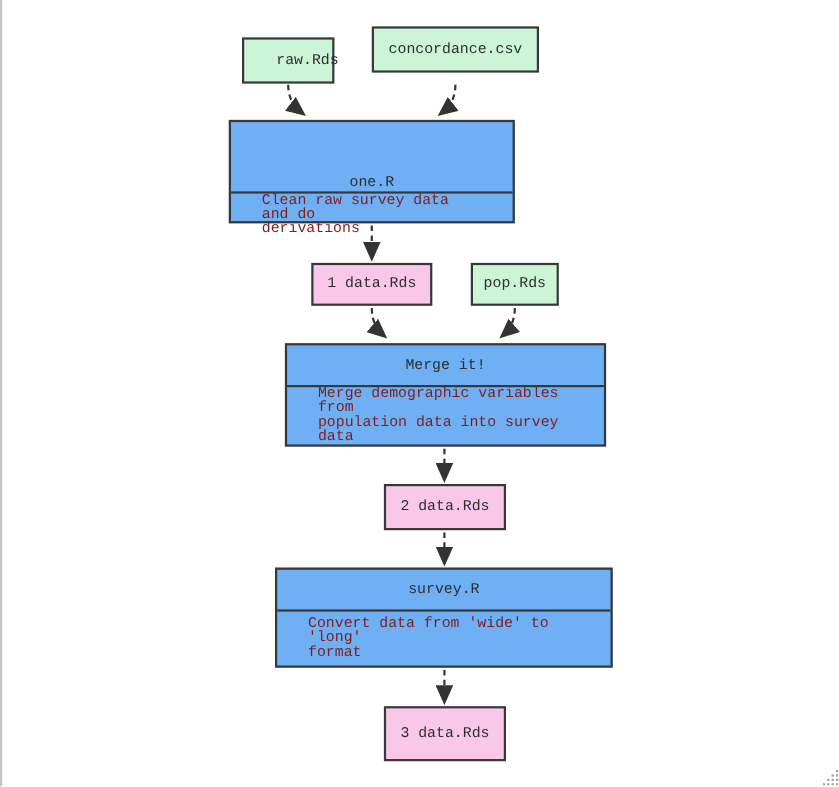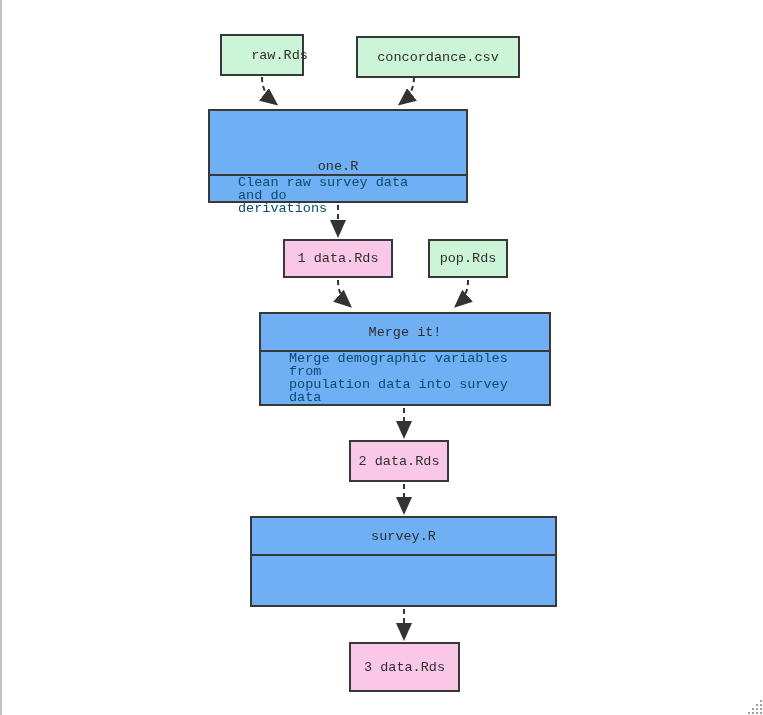--- a/index.html
+++ b/index.html
@@ -53,21 +53,21 @@
     display: flex;
     align-items: center;
     justify-content: center;
     color: #2d2d2d;
   }
   .script-desc {
     flex: 1;
     display: flex;
     align-items: center;
     padding: 0 28px;
-    color: #0c4a6e;
+    color: #7f1d1d;
     line-height: 13px;
     white-space: pre-line;
   }
   .resize-grip {
     position: absolute;
     right: 1px; bottom: 1px;
     width: 14px; height: 14px;
     cursor: nwse-resize;
   }
 </style>
@@ -89,21 +89,21 @@
     <path class="edge" d="M468,280 C468,290 465,298 457,305" marker-end="url(#ah)"></path>
     <path class="edge" d="M404,408 L404,435" marker-end="url(#ah)"></path>
     <path class="edge" d="M404,484 L404,511" marker-end="url(#ah)"></path>
     <path class="edge" d="M404,609 L404,637" marker-end="url(#ah)"></path>
   </svg>
 
   <div class="node file-node file-green" style="left:220px; top:34px; width:84px; height:42px;padding-left:35px;">
     <span>raw.Rds</span>
   </div>
 
-  <div class="node file-node file-green" style="left:338px; top:36px; width:164px; height:42px;margin-left:18px;">
+  <div class="node file-node file-green" style="left:338px; top:24px; width:152px; height:42px;">
     <span>concordance.csv</span>
   </div>
 
   <div class="node script-node" style="left:208px; top:109px; width:260px; height:94px;">
     <div class="script-title" style="height:37px;margin-top:48px;">one.R</div>
     <div class="script-desc">Clean raw survey data and do
 derivations</div>
   </div>
 
   <div class="node file-node file-pink" style="left:283px; top:239px; width:110px; height:39px;">
@@ -113,26 +113,28 @@
   <div class="node script-node" style="left:259px; top:312px; width:292px; height:94px;">
     <div class="script-title" style="height:38px;">Merge it!</div>
     <div class="script-desc">Merge demographic variables from
 population data into survey data</div>
   </div>
 
   <div class="node file-node file-green" style="left:428px; top:239px; width:80px; height:39px;">
     <span>pop.Rds</span>
   </div>
 
-  <div class="node file-node file-pink" style="left:349px; top:440px; width:100px; height:42px;">
+  <div class="node file-node file-pink" style="left:349px; top:440px; width:111px; height:42px;">
     <span>2 data.Rds</span>
   </div>
 
   <div class="node script-node" style="left:250px; top:516px; width:307px; height:91px;">
     <div class="script-title" style="height:38px;">survey.R</div>
+    <div class="script-desc">Convert data from 'wide' to 'long'
+format</div>
   </div>
 
   <div class="node file-node file-pink" style="left:349px; top:642px; width:111px; height:50px;">
     <span>3 data.Rds</span>
   </div>
 
   <div class="window-left-border"></div>
 
   <svg class="resize-grip" width="14" height="14" viewBox="0 0 14 14">
     <g fill="#9e9e9e">

